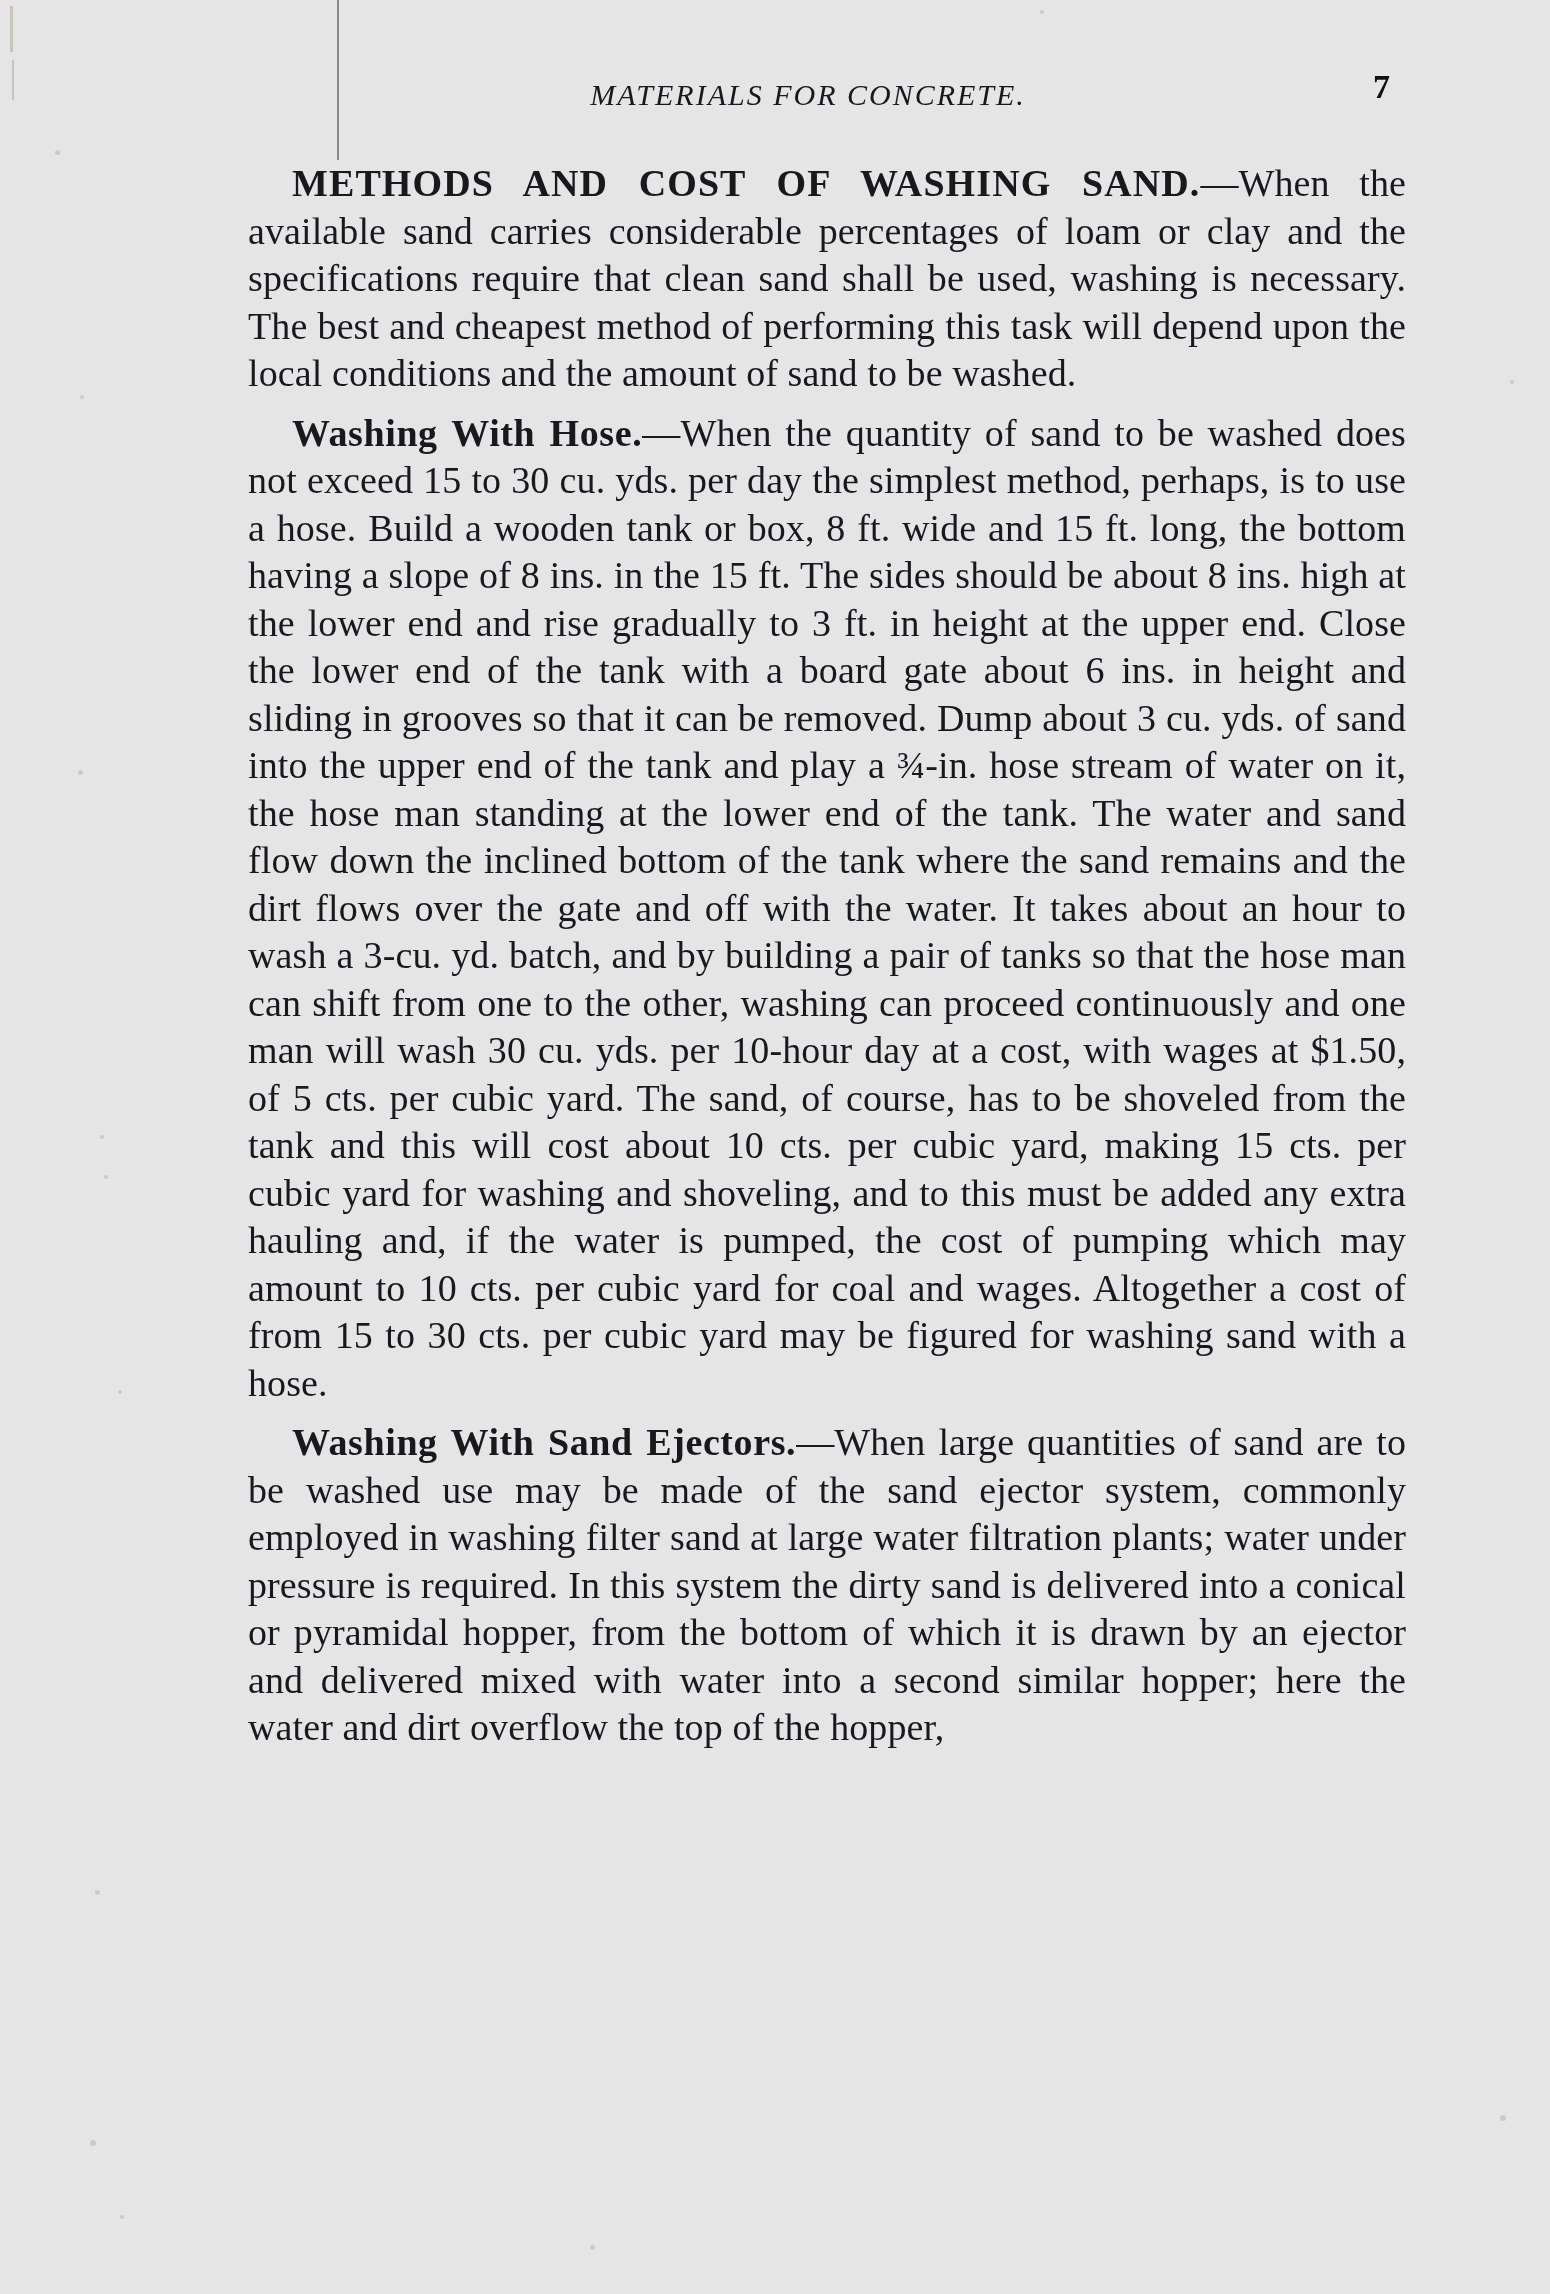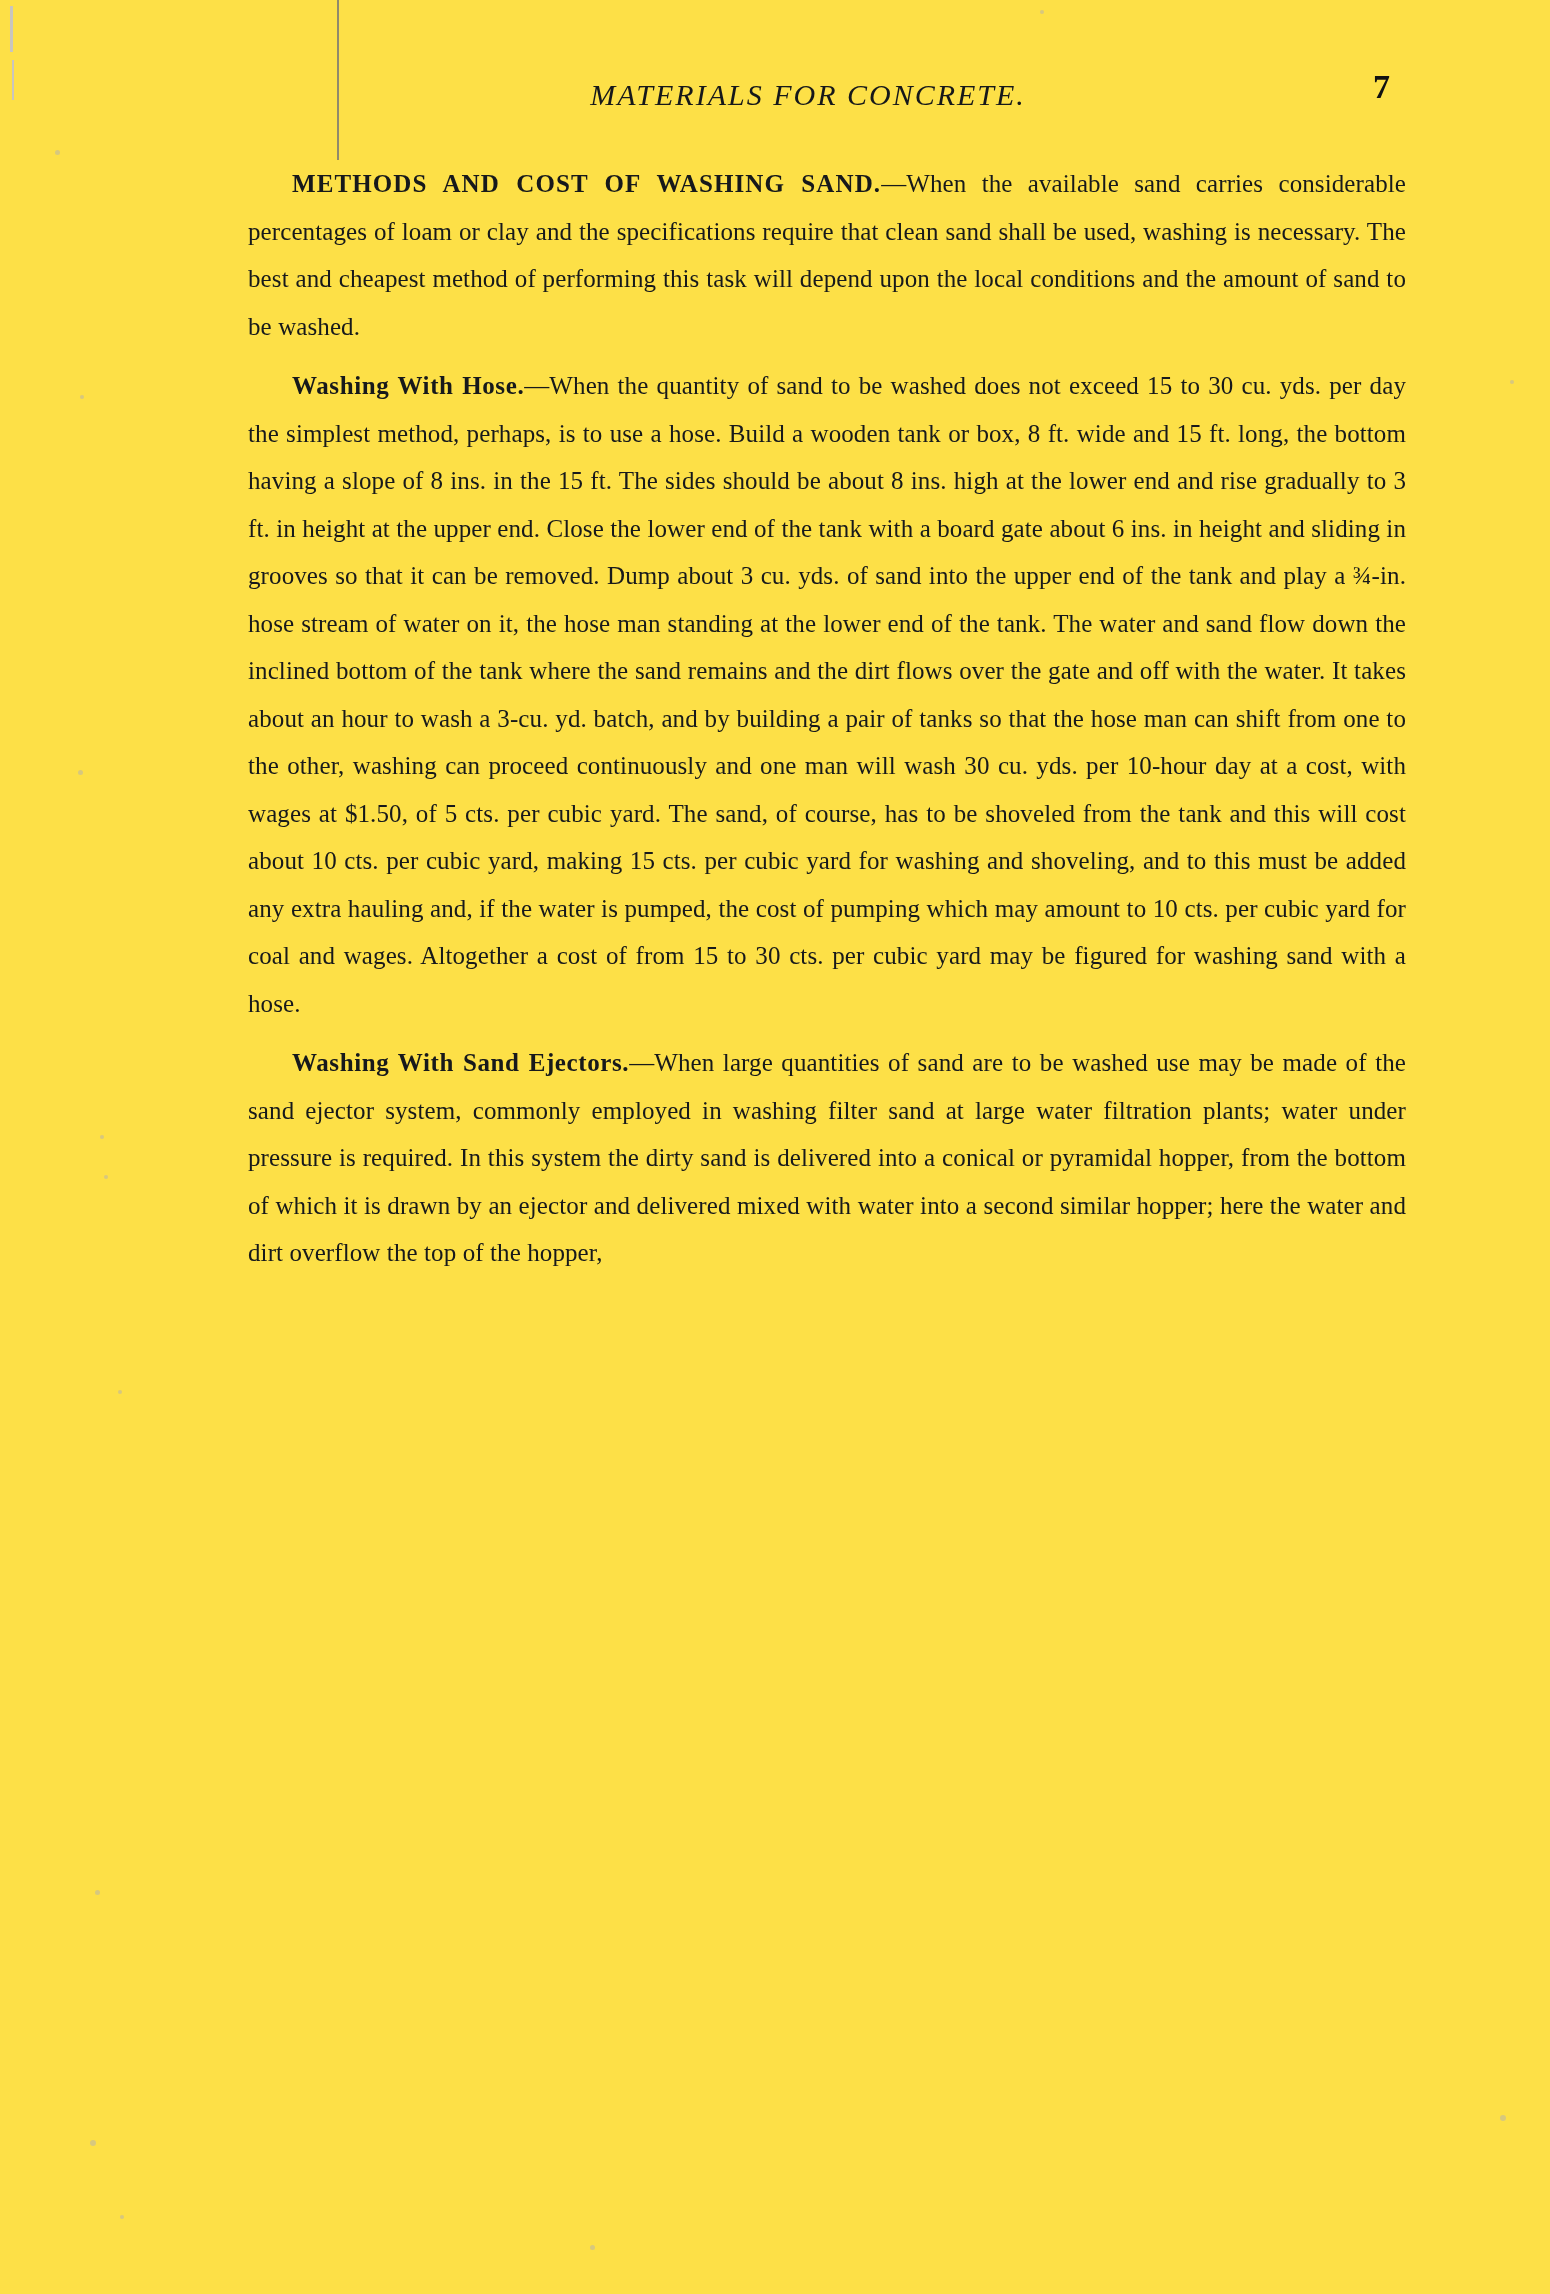--- a/index.html
+++ b/index.html
@@ -14,21 +14,21 @@
     color: #1a1a1a;
     position: relative;
     overflow: hidden;
   }
   .page {
     position: absolute;
     left: 0;
     top: 0;
     width: 1550px;
     height: 2294px;
-    background: #fde047;
+    background: #e5e5e5;
     text-decoration: underline;
   }
   
   .speck {
     position: absolute;
     background: #b8b4ac;
     border-radius: 50%;
     opacity: .55;
   }
   .bind-line {
@@ -71,21 +71,21 @@
     color: #111;
   }
   .body-col {
     position: absolute;
     left: 248px;
     top: 160px;
     width: 1158px;
   }
   p.para {
     margin: 0 0 12px 0;
-    font-size: 25px;
+    font-size: 38px;
     line-height: 47.5px;
     text-align: justify;
     text-justify: inter-word;
     color: #17191b;
     letter-spacing: .1px;
   }
   p.para.first-ind {
     text-indent: 44px;
   }
   .run-in {

